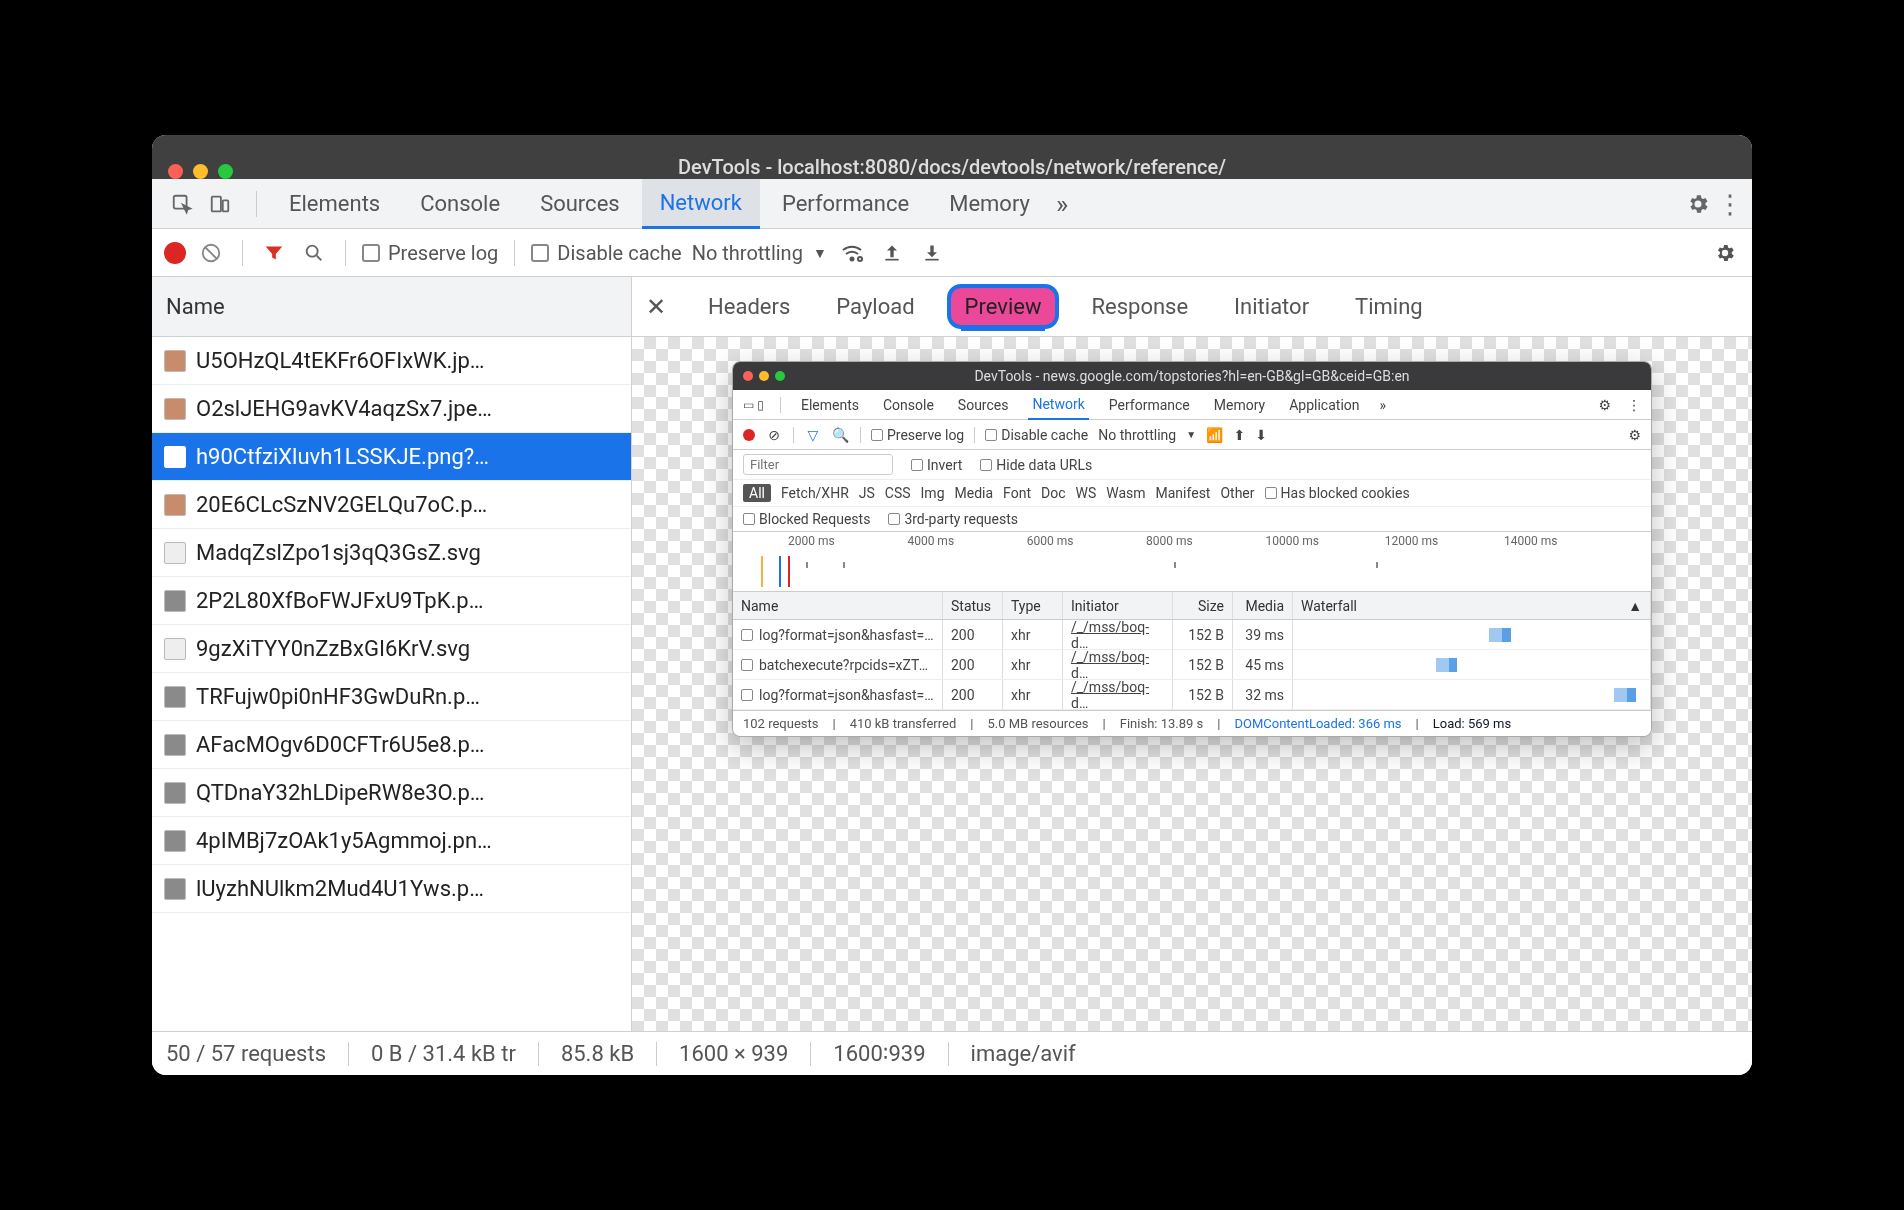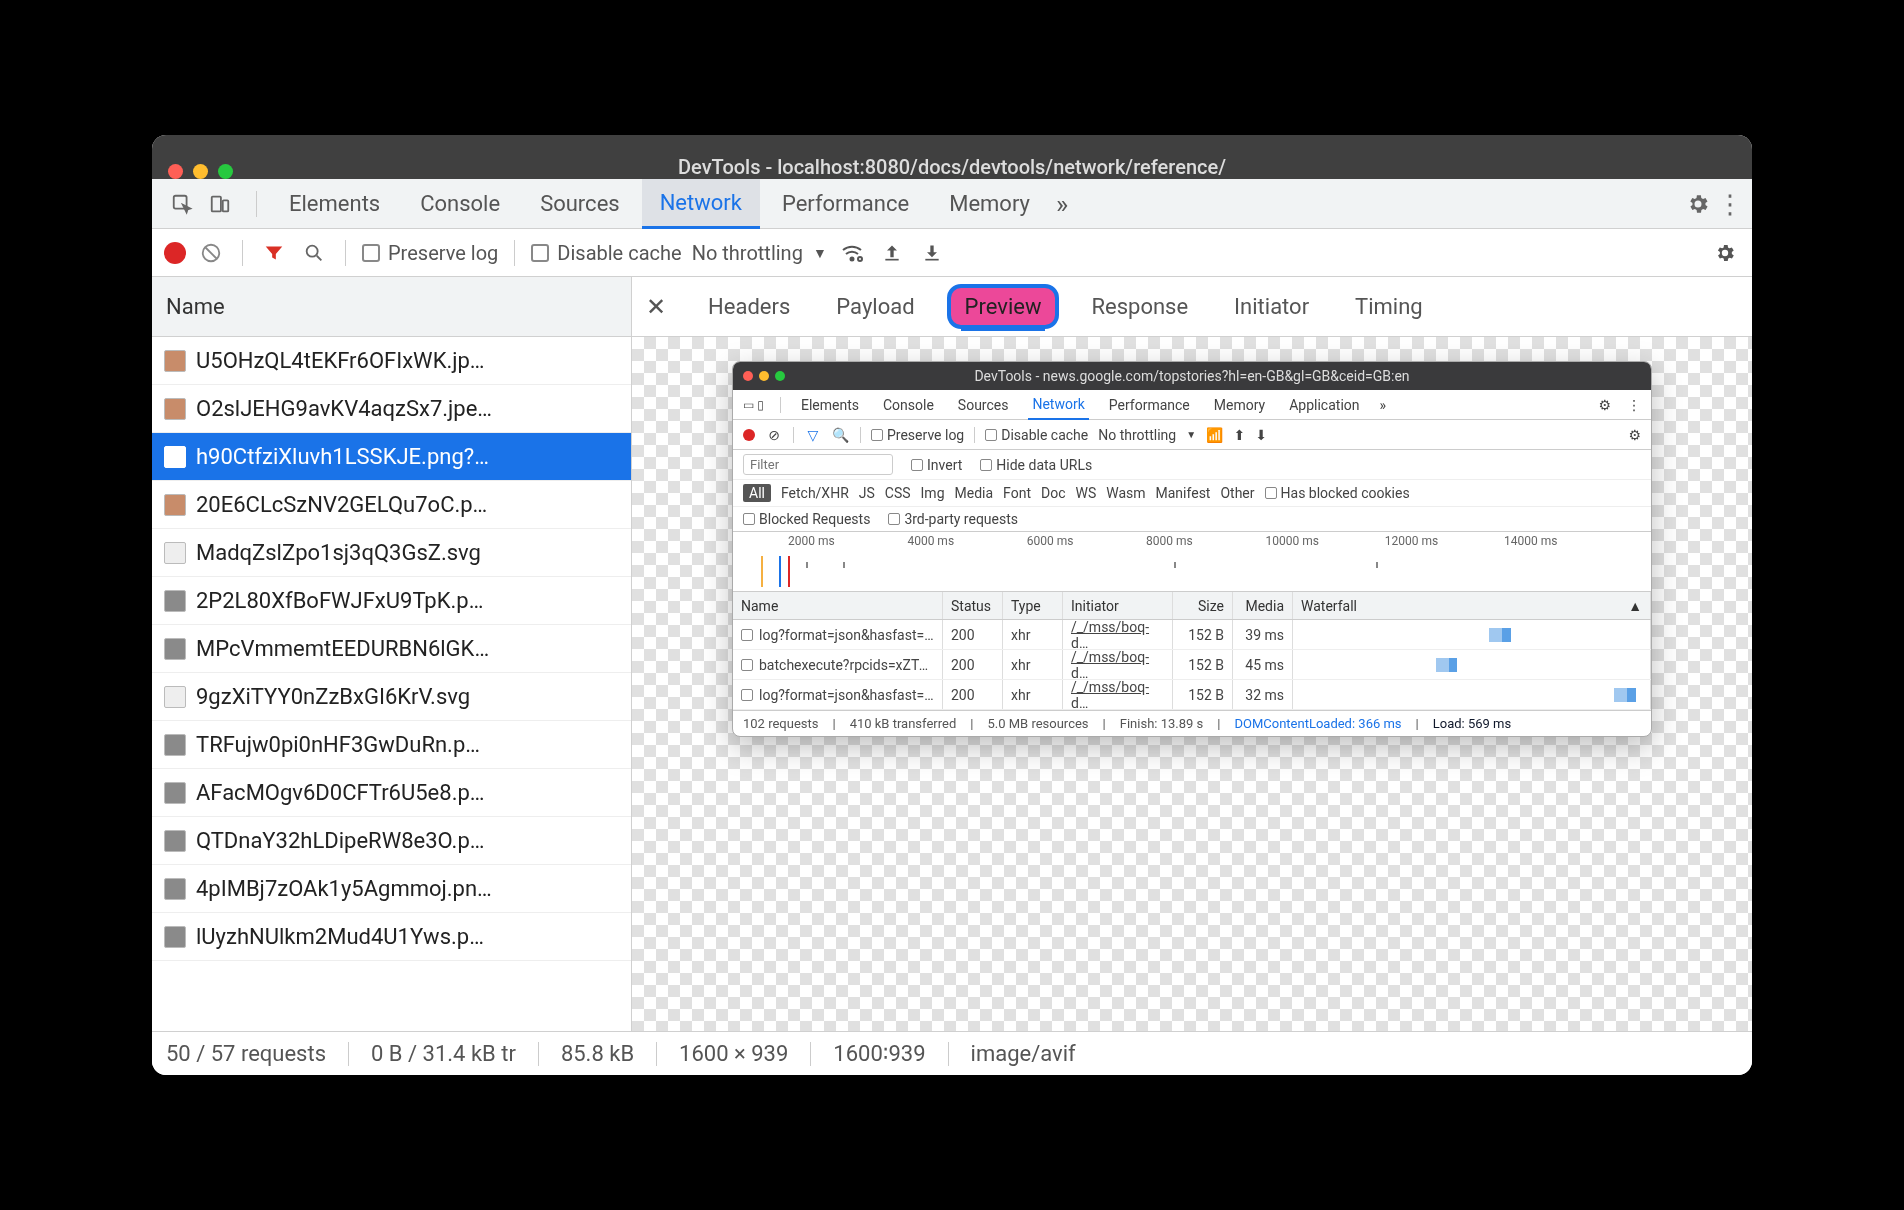--- a/index.html
+++ b/index.html
@@ -221,24 +221,20 @@
           </div>
           <div class="req">
             <div class="favicon fav-txt"></div>
             <div class="fname">MadqZslZpo1sj3qQ3GsZ.svg</div>
           </div>
           <div class="req">
             <div class="favicon fav-img"></div>
             <div class="fname">2P2L80XfBoFWJFxU9TpK.p…</div>
           </div>
           <div class="req">
-            <div class="favicon fav-img"></div>
-            <div class="fname">MPcVmmemtEEDURBN6lGK…</div>
-          </div>
-          <div class="req">
             <div class="favicon fav-txt"></div>
             <div class="fname">9gzXiTYY0nZzBxGI6KrV.svg</div>
           </div>
           <div class="req">
             <div class="favicon fav-img"></div>
             <div class="fname">TRFujw0pi0nHF3GwDuRn.p…</div>
           </div>
           <div class="req">
             <div class="favicon fav-img"></div>
             <div class="fname">AFacMOgv6D0CFTr6U5e8.p…</div>

